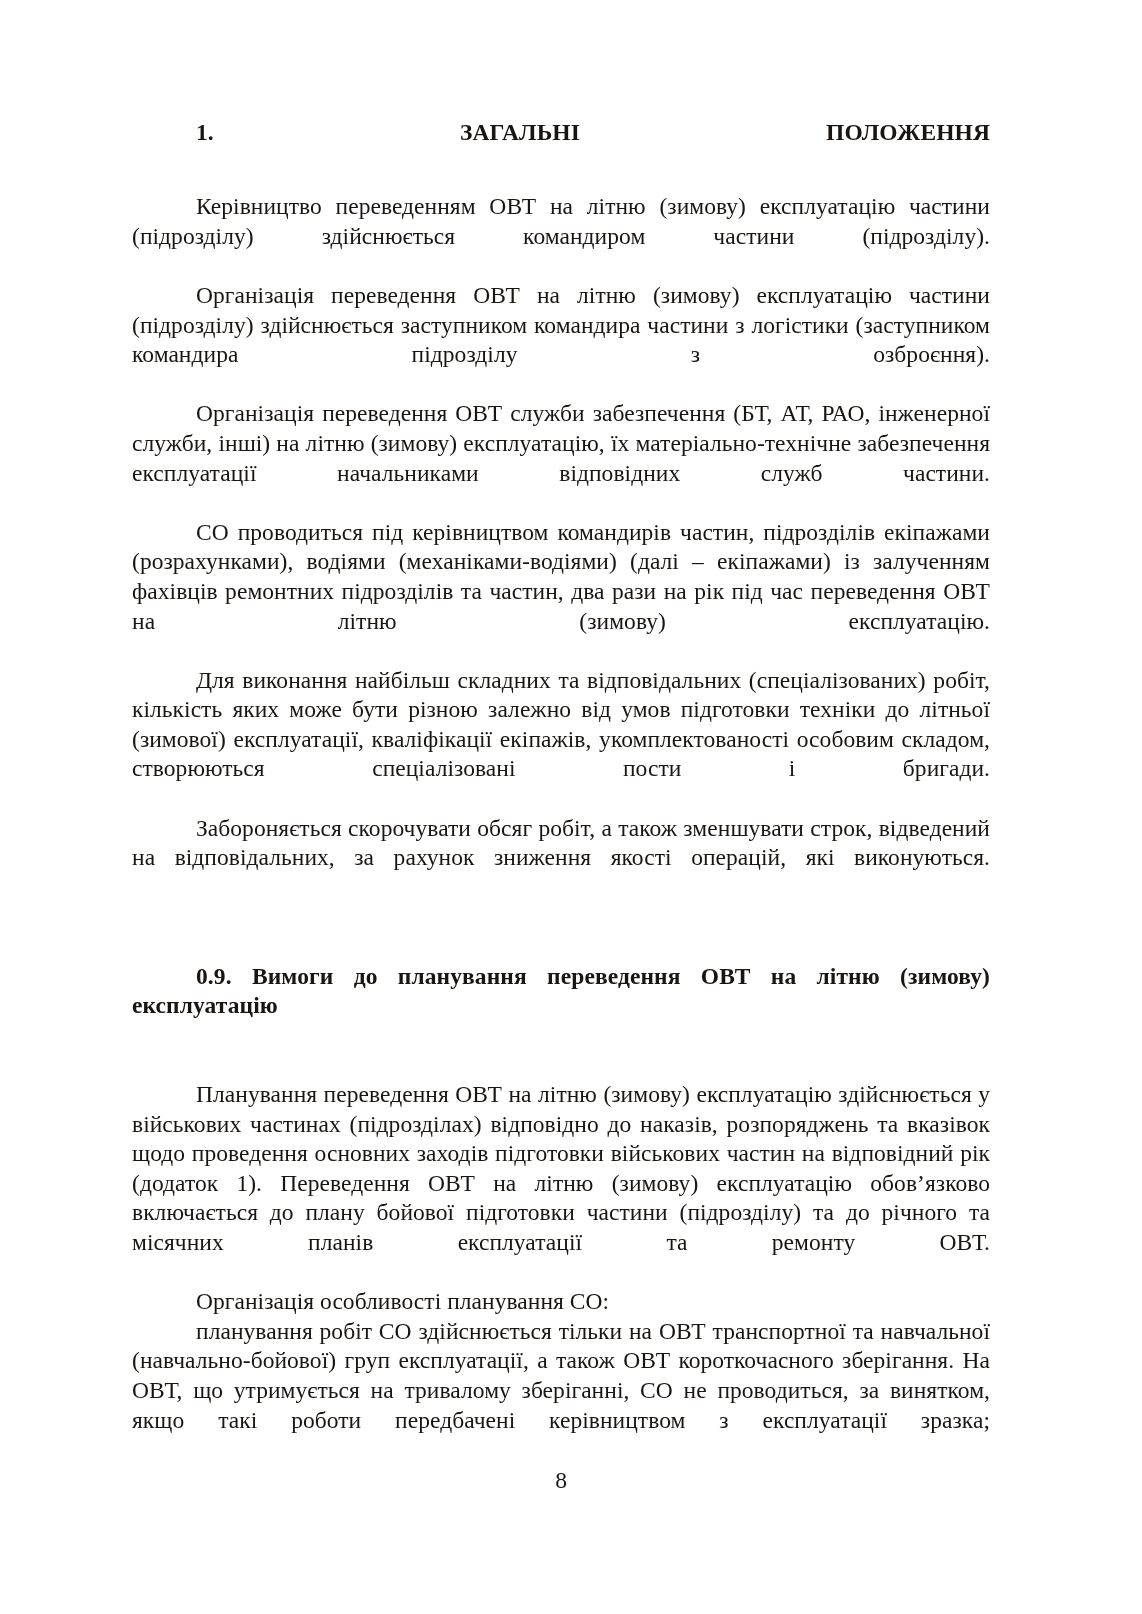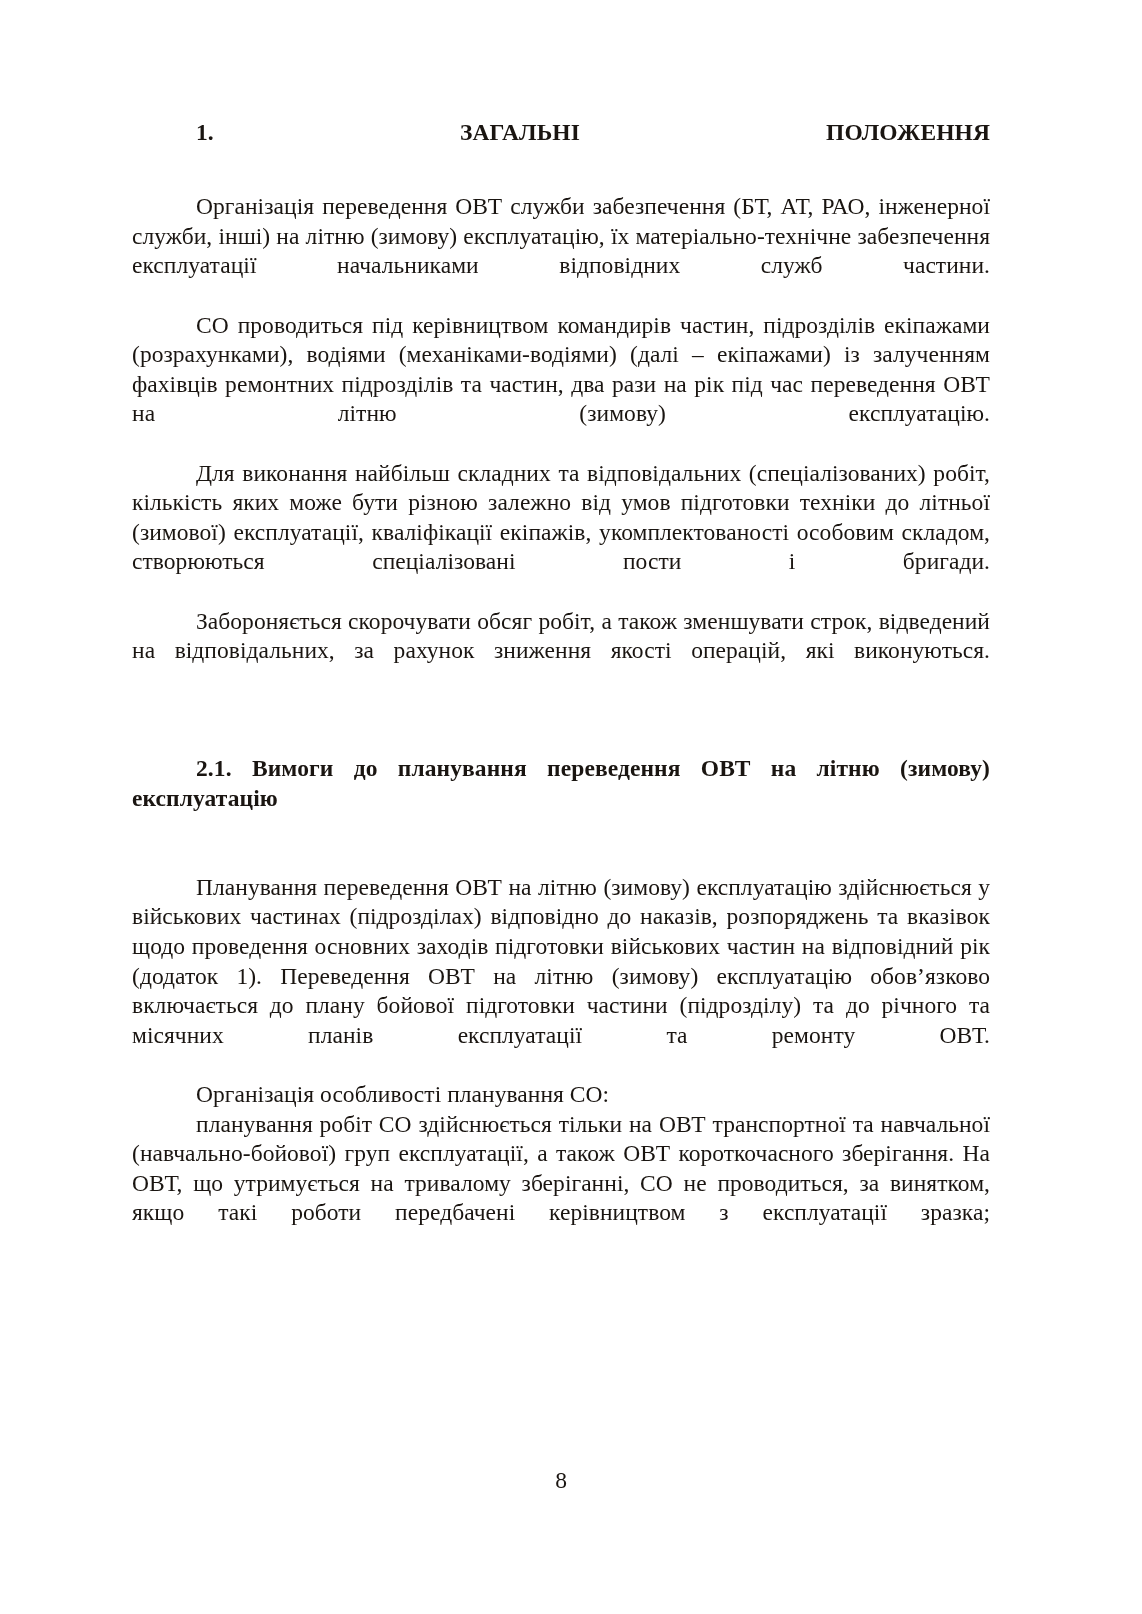--- a/index.html
+++ b/index.html
@@ -90,31 +90,33 @@
 <body>
 
 <div class="page">
 
   <div class="content">
 
     <h2 class="heading">1. ЗАГАЛЬНІ ПОЛОЖЕННЯ</h2>
 
     <div class="spacer-half"></div>
 
+    <p class="para">Керівництво переведенням ОВТ на літню (зимову) експлуатацію частини (підрозділу) здійснюється командиром частини (підрозділу).</p>
+    <p class="para">Організація переведення ОВТ на літню (зимову) експлуатацію частини (підрозділу) здійснюється заступником командира частини з логістики (заступником командира підрозділу з озброєння).</p>
     <p class="para">Організація переведення ОВТ служби забезпечення (БТ, АТ, РАО, інженерної служби, інші) на літню (зимову) експлуатацію, їх матеріально-технічне забезпечення експлуатації начальниками відповідних служб частини.</p>
     <p class="para">СО проводиться під керівництвом командирів частин, підрозділів екіпажами (розрахунками), водіями (механіками-водіями) (далі – екіпажами) із залученням фахівців ремонтних підрозділів та частин, два рази на рік під час переведення ОВТ на літню (зимову) експлуатацію.</p>
     <p class="para">Для виконання найбільш складних та відповідальних (спеціалізованих) робіт, кількість яких може бути різною залежно від умов підготовки техніки до літньої (зимової) експлуатації, кваліфікації екіпажів, укомплектованості особовим складом, створюються спеціалізовані пости і бригади.</p>
     <p class="para">Забороняється скорочувати обсяг робіт, а також зменшувати строк, відведений на відповідальних, за рахунок зниження якості операцій, які виконуються.</p>
 
     <div class="spacer-line"></div>
 
 
     <div class="spacer-line"></div>
 
-    <h3 class="heading h-sub">2.1. Вимоги до планування переведення ОВТ на літню (зимову) експлуатацію</h3>
+    <h3 class="heading h-sub">0.9. Вимоги до планування переведення ОВТ на літню (зимову) експлуатацію</h3>
 
     <div class="spacer-line"></div>
 
     <p class="para">Планування переведення ОВТ на літню (зимову) експлуатацію здійснюється у військових частинах (підрозділах) відповідно до наказів, розпоряджень та вказівок щодо проведення основних заходів підготовки військових частин на відповідний рік (додаток 1). Переведення ОВТ на літню (зимову) експлуатацію обов’язково включається до плану бойової підготовки частини (підрозділу) та до річного та місячних планів експлуатації та ремонту ОВТ.</p>
     <p class="para noj">Організація особливості планування СО:</p>
     <p class="para">планування робіт СО здійснюється тільки на ОВТ транспортної та навчальної (навчально-бойової) груп експлуатації, а також ОВТ короткочасного зберігання. На ОВТ, що утримується на тривалому зберіганні, СО не проводиться, за винятком, якщо такі роботи передбачені керівництвом з експлуатації зразка;</p>
 
   </div>
 
   <div class="page-number">8</div>

